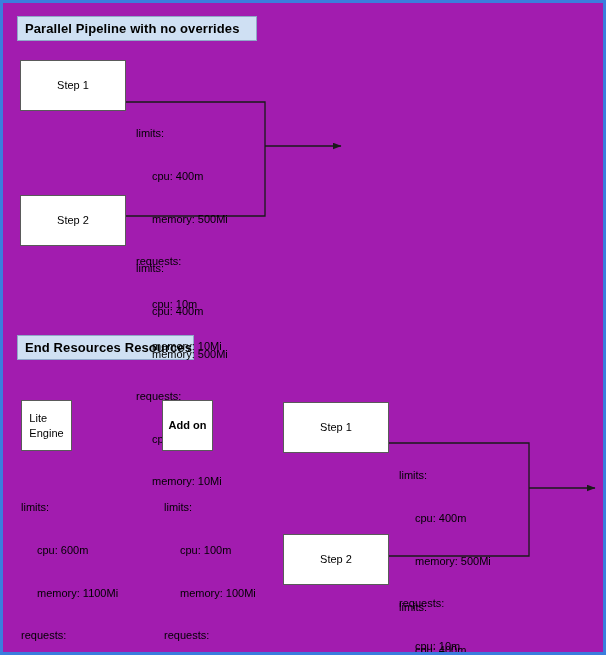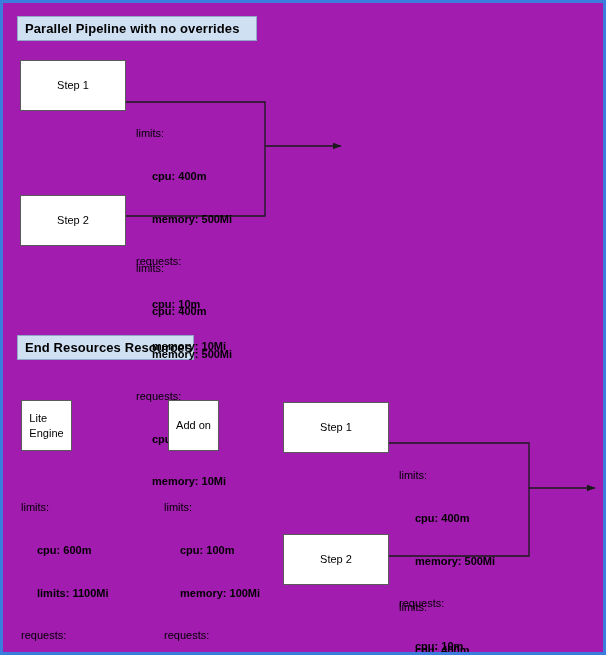--- a/index.html
+++ b/index.html
@@ -47,33 +47,33 @@
     align-items: center;
     justify-content: center;
     line-height: 1.35;
   }
 
   
   #box-top-step1 { left: 17px;  top: 57px;  width: 106px; height: 51px; }
   #box-top-step2 { left: 17px;  top: 192px; width: 106px; height: 51px; }
   
   #box-lite      { left: 18px;  top: 397px; width: 51px;  height: 51px; }
-  #box-addon     { left: 165px; top: 397px; width: 51px;  height: 51px; }
+  #box-addon     { left: 159px; top: 397px; width: 51px;  height: 51px; font-weight: bold; }
   #box-bot-step1 { left: 280px; top: 399px; width: 106px; height: 51px; }
   #box-bot-step2 { left: 280px; top: 531px; width: 106px; height: 51px; }
 
   
   .res-block {
     position: absolute;
     font-size: 11px;
     line-height: 14.2px;
     color: #000000;
     white-space: pre;
   }
-  .res-block .ind { padding-left: 16px; display: block; font-weight: bold; }
+  .res-block .ind { padding-left: 16px; display: block; }
   .res-block .key { display: block; }
 
   #res-top-step1 { left: 133px; top: 95px; }
   #res-top-step2 { left: 133px; top: 230px; }
   #res-lite      { left: 18px;  top: 469px; }
   #res-addon     { left: 161px; top: 469px; }
   #res-bot-step1 { left: 396px; top: 437px; }
   #res-bot-step2 { left: 396px; top: 569px; }
 
   
@@ -140,21 +140,21 @@
   <div id="box-lite" class="node-box">
     <span>
       <span>Lite</span><br>
       <span>Engine</span>
     </span>
   </div>
 
   <div id="res-lite" class="res-block">
     <span class="key">limits:</span>
     <span class="ind">cpu: 600m</span>
-    <span class="ind">limits: 1100Mi</span>
+    <span class="ind">memory: 1100Mi</span>
     <span class="key">requests:</span>
     
     
   </div>
 
   <div id="box-addon" class="node-box">
     <span>Add on</span>
   </div>
 
   <div id="res-addon" class="res-block">

